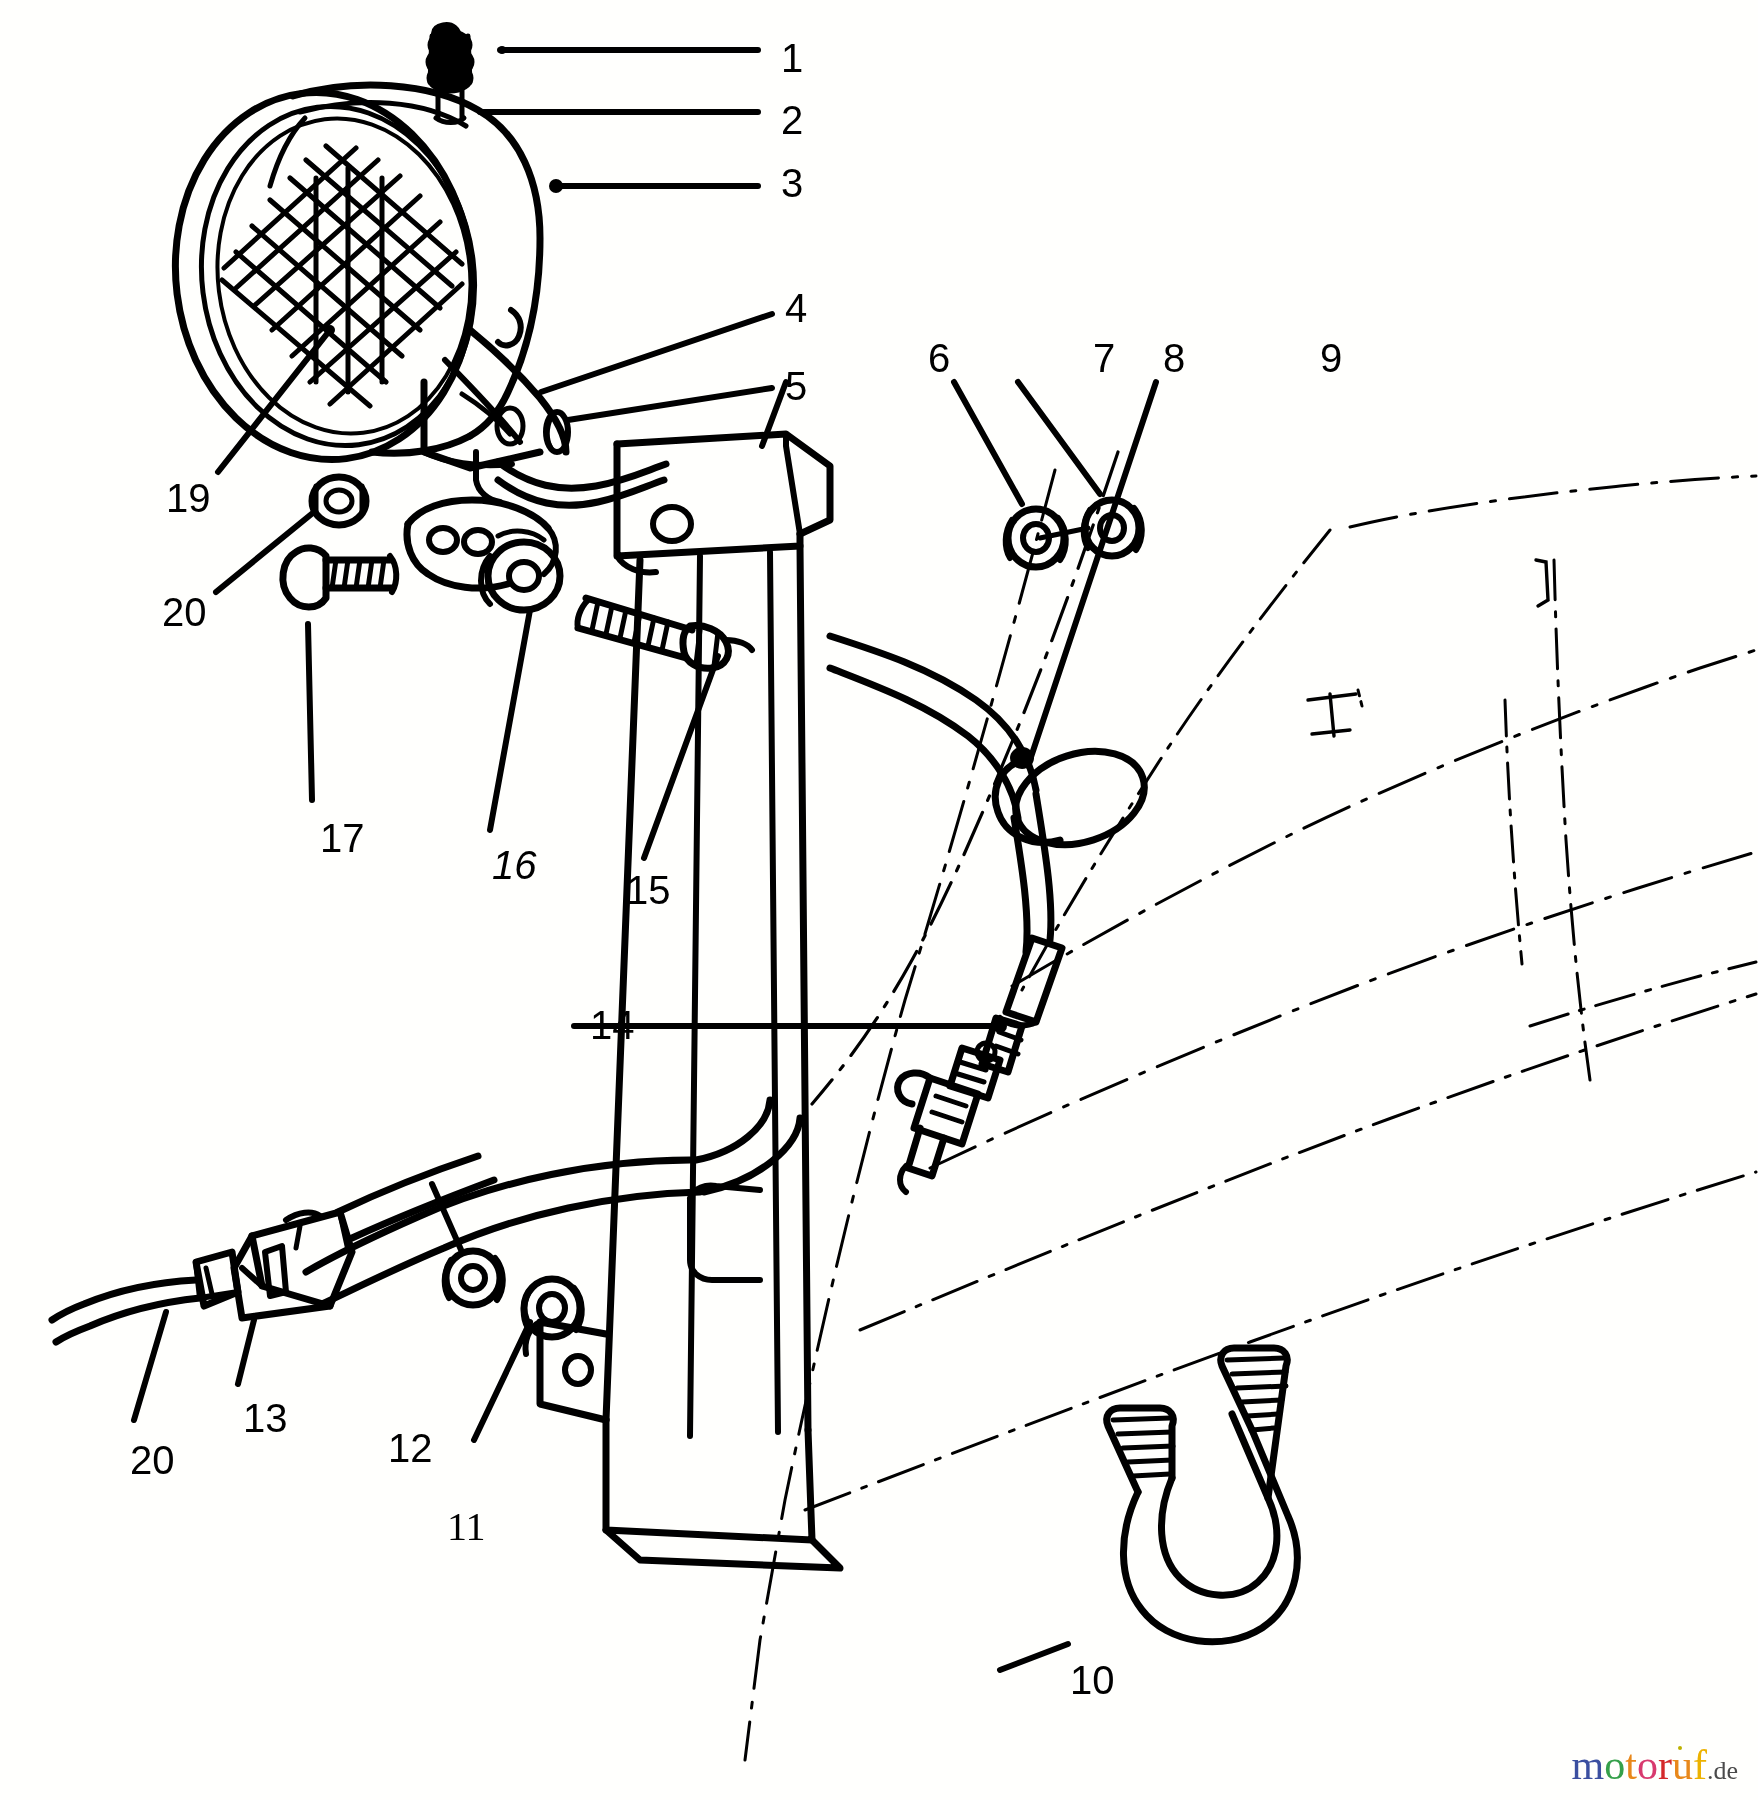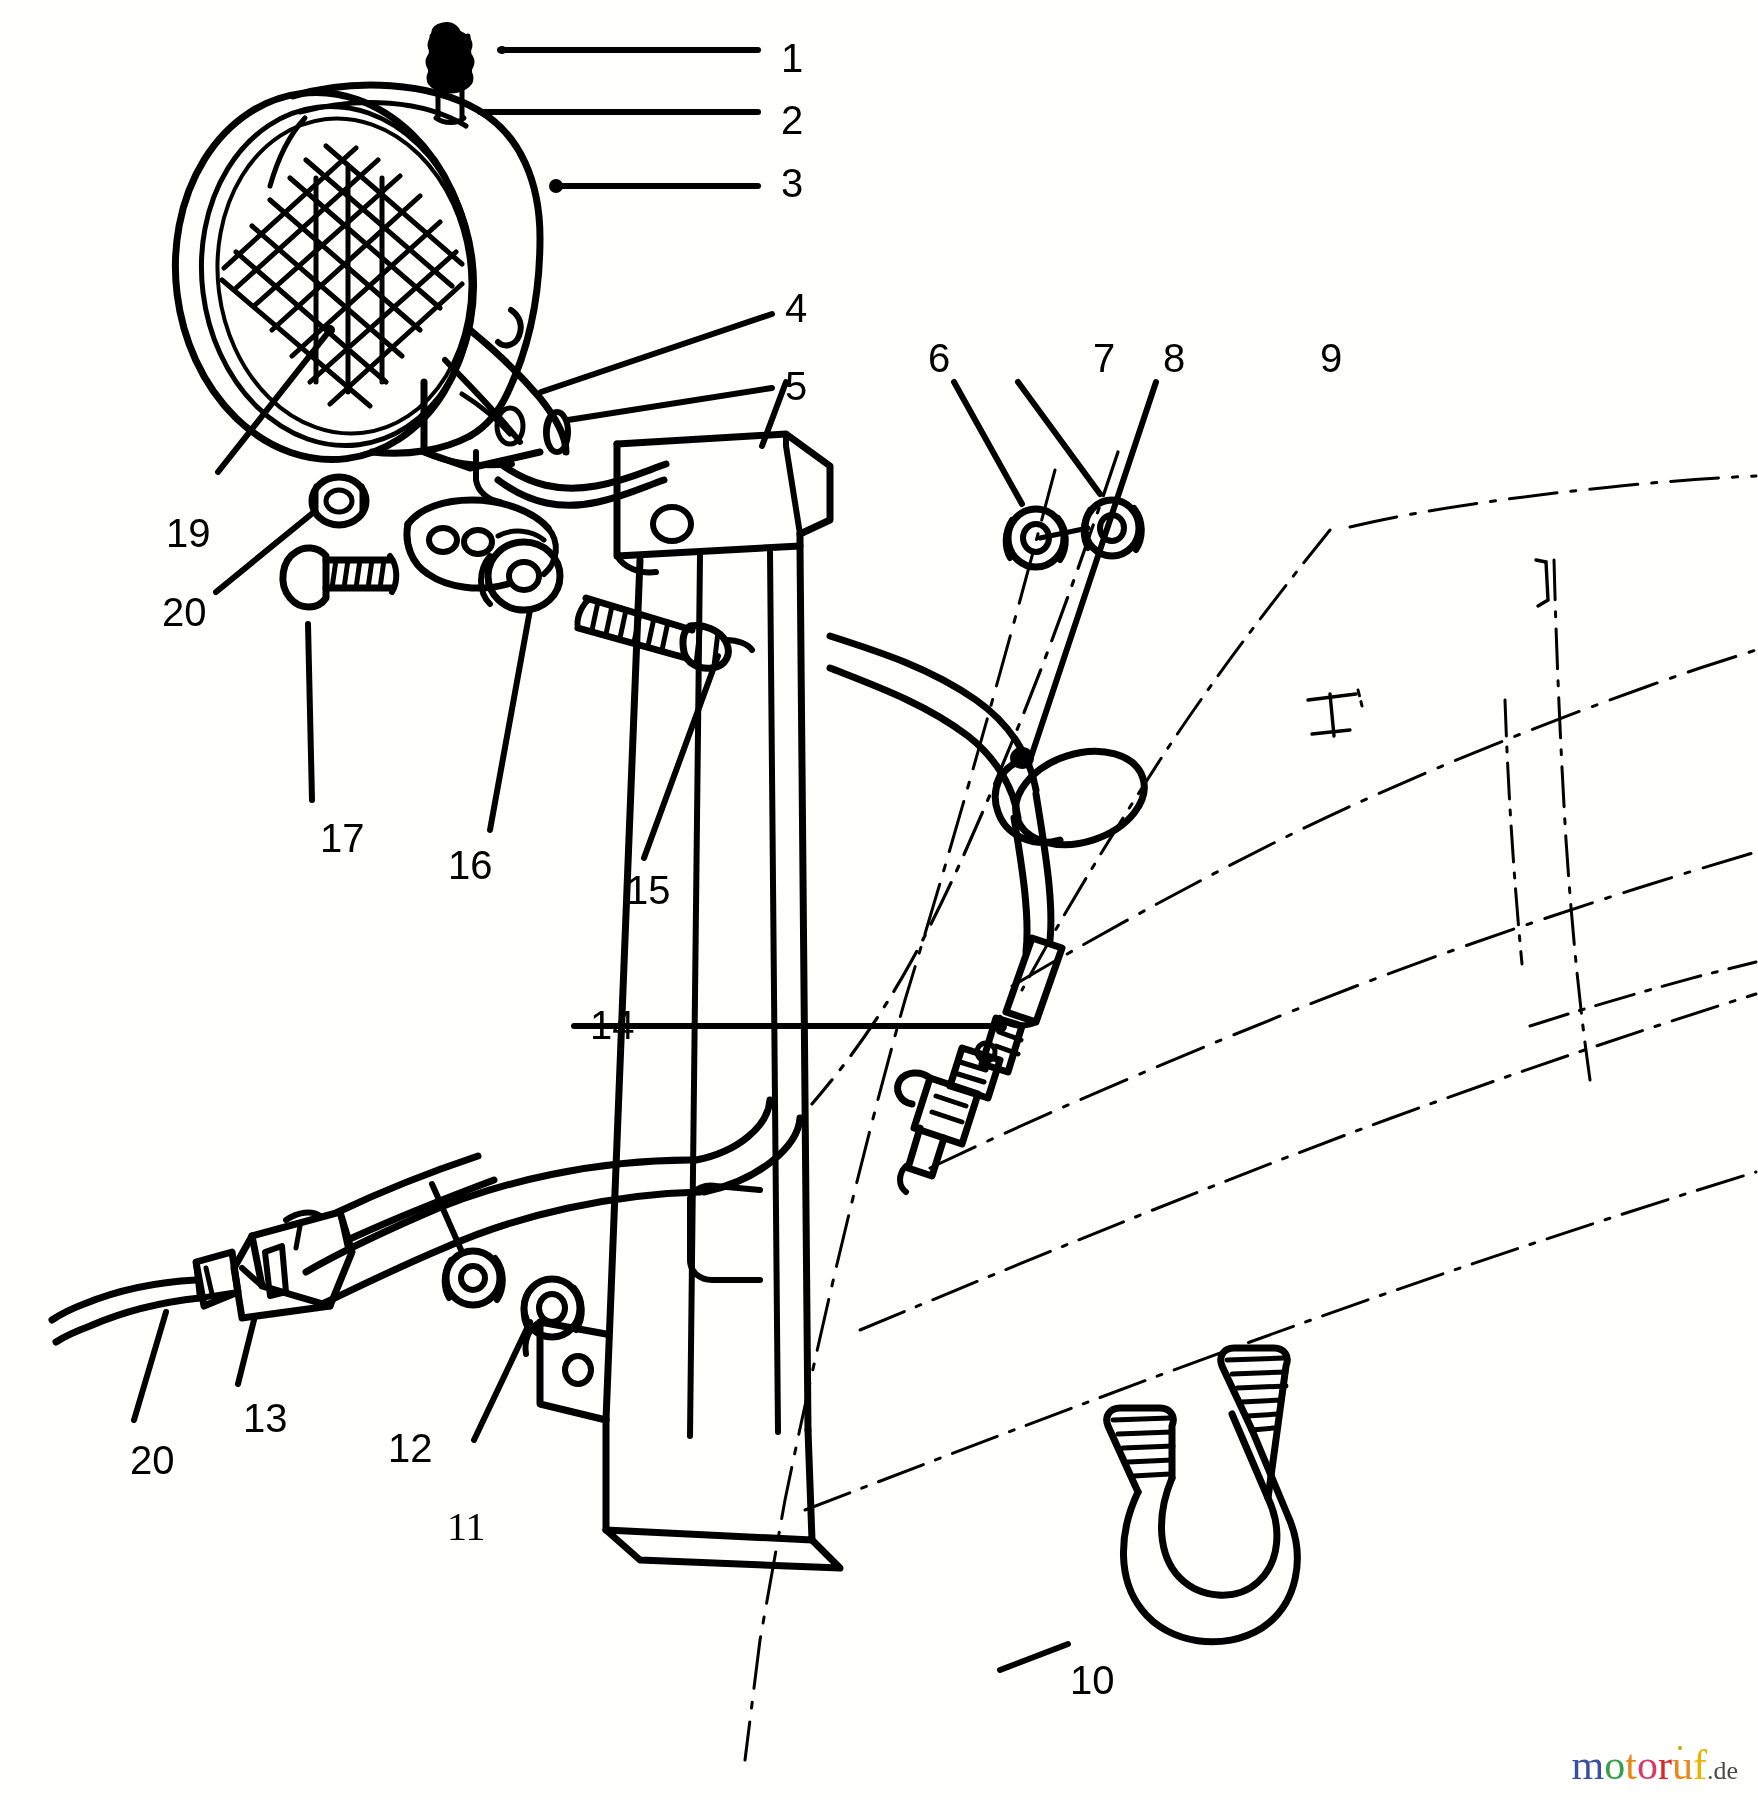--- a/index.html
+++ b/index.html
@@ -390,24 +390,24 @@
   <div class="callout-label" style="left:928px;  top:338px;">6</div>
   <div class="callout-label" style="left:1093px; top:338px;">7</div>
   <div class="callout-label" style="left:1163px; top:338px;">8</div>
   <div class="callout-label" style="left:1320px; top:338px;">9</div>
   <div class="callout-label" style="left:1070px; top:1660px;">10</div>
   <div class="callout-label" style="left:447px;  top:1507px;font-family:Liberation Serif, serif;">11</div>
   <div class="callout-label" style="left:388px;  top:1428px;">12</div>
   <div class="callout-label" style="left:243px;  top:1398px;">13</div>
   <div class="callout-label" style="left:590px;  top:1005px;">14</div>
   <div class="callout-label" style="left:626px;  top:870px;text-align:center;">15</div>
-  <div class="callout-label" style="left:448px;  top:845px;">16</div>
+  <div class="callout-label" style="left:492px;  top:845px;font-style:italic;">16</div>
   <div class="callout-label" style="left:320px;  top:818px;">17</div>
   <div class="callout-label" style="left:162px;  top:592px;">20</div>
-  <div class="callout-label" style="left:166px;  top:478px;margin-top:35px;">19</div>
+  <div class="callout-label" style="left:166px;  top:478px;">19</div>
   <div class="callout-label" style="left:130px;  top:1432px;margin-top:8px;">20</div>
 
   <div id="watermark">
     <span class="wm-ch" style="color:#3b4fa0">m</span><span class="wm-ch" style="color:#35a04a">o</span><span class="wm-ch" style="color:#e8881a">t</span><span class="wm-ch" style="color:#d83a6e">o</span><span class="wm-ch" style="color:#d42a2a">r</span><span class="wm-ch" style="color:#e8881a">u</span><span class="wm-ch" style="color:#ecb200">f</span><span class="wm-de">.de</span>
     <span class="wm-dot"></span>
   </div>
 
 </div>
 
 </body></html>

